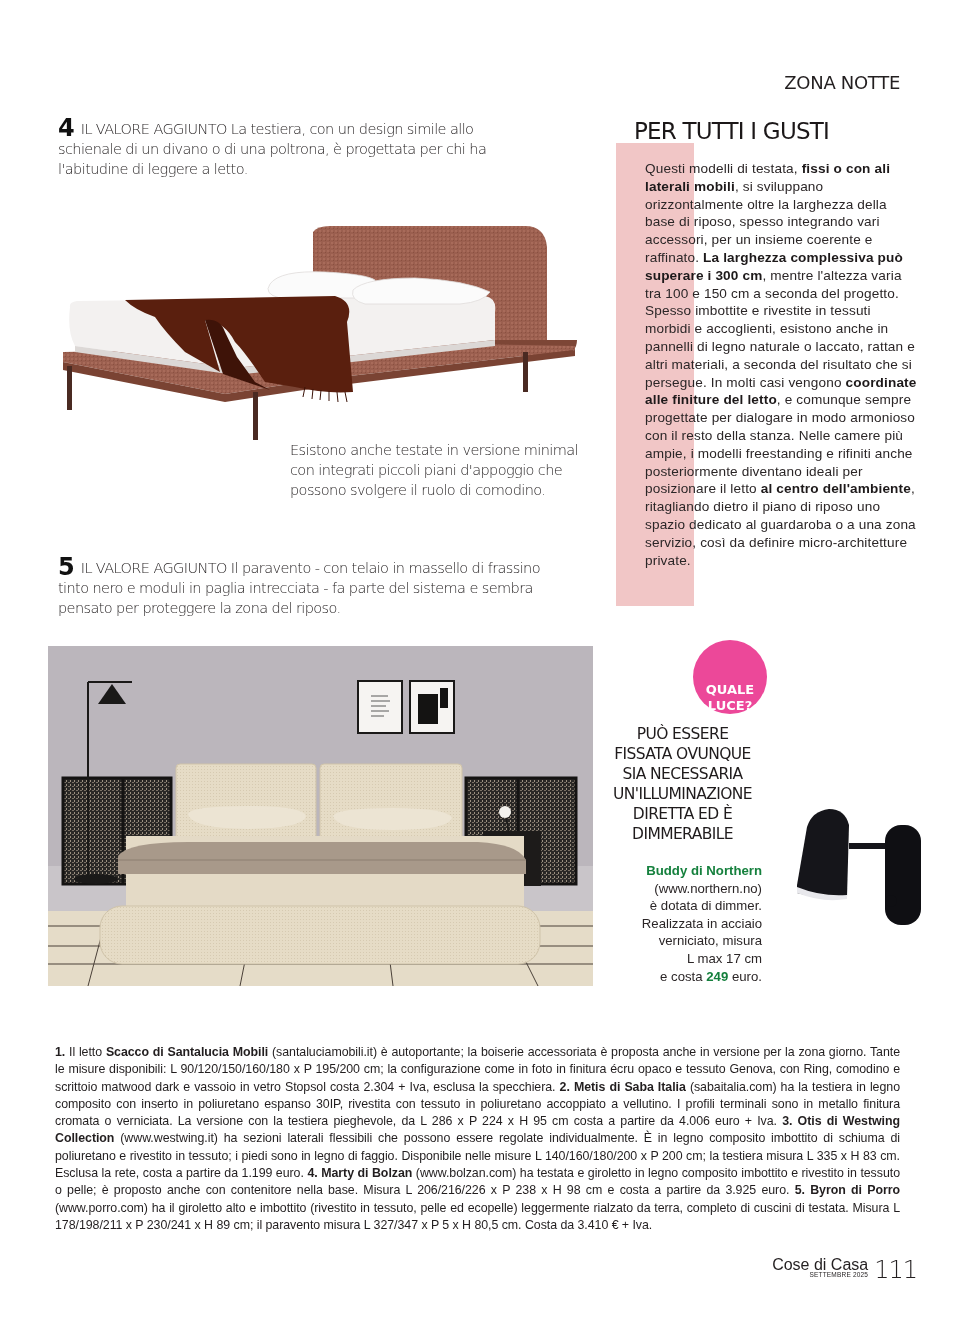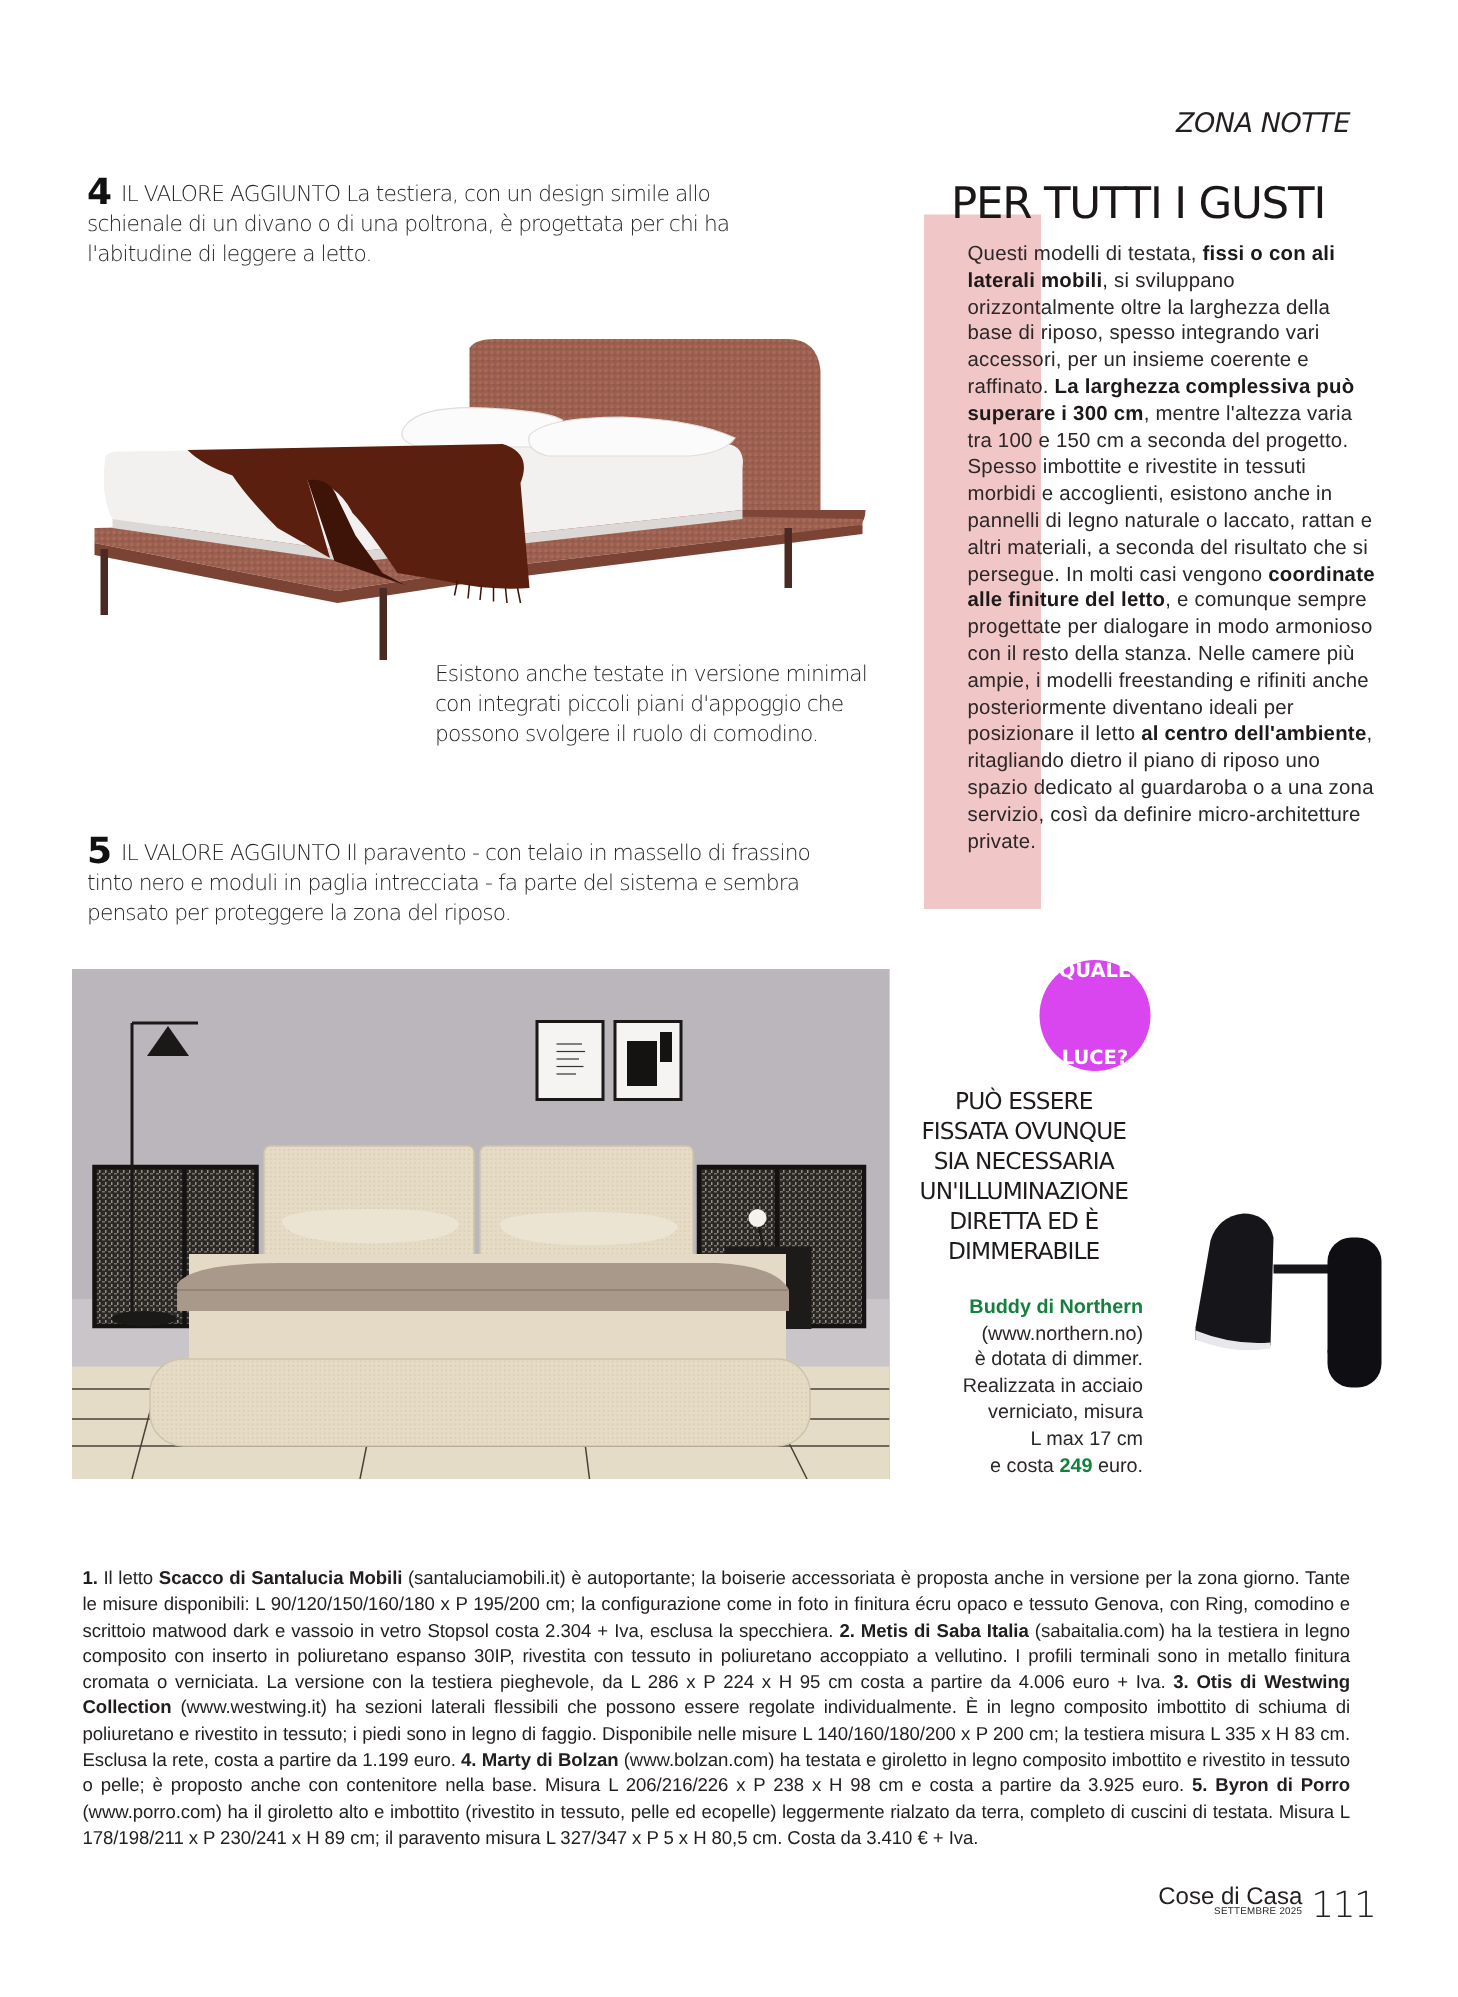--- a/index.html
+++ b/index.html
@@ -1,39 +1,39 @@
 <!DOCTYPE html>
 <html><head>
 <meta charset="utf-8">
 <style>
   html, body { margin:0; padding:0; background:#fff; }
   body { width:972px; height:1331px; position:relative; overflow:hidden; color:#231f20; }
   .abs { position:absolute; }
-  .sans { font-family:"DejaVu Sans", sans-serif;font-style:italic; }
+  .sans { font-family:"DejaVu Sans", sans-serif; }
 
   #section-label { right:72px; top:72px; font-size:18px; letter-spacing:-0.3px; }
 
   .caption { font-family:"DejaVu Sans", sans-serif; font-size:14.5px; line-height:20px; letter-spacing:-0.6px; font-weight:300; color:#2a2627; }
   .caption .num { font-weight:900; font-size:24px; letter-spacing:0; vertical-align:-2px; margin-right:6px; color:#111; }
   #caption-4 { left:58px; top:118px; width:440px; }
   #caption-5 { left:58px; top:557px; width:500px; }
 
   #side-note { left:290px; top:440px; width:300px; }
 
-  #box-title { left:634px; top:118px; font-family:"DejaVu Sans", sans-serif; font-size:29px; letter-spacing:-0.8px; color:#1b1718; }
+  #box-title { left:634px; top:118px; font-family:"DejaVu Sans", sans-serif; font-size:23px; letter-spacing:-0.8px; color:#1b1718; }
   #pink-bar { left:616px; top:143px; width:78px; height:463px; background:#efbcbc; opacity:0.85; }
   #box-body { left:633px; top:160px; width:275px; font-family:"Liberation Sans", sans-serif; font-size:13.6px; line-height:17.8px; letter-spacing:0.15px; color:#2b2627;margin-left:12px; }
   #box-body b { font-weight:bold; color:#1d191a; }
 
   
   #photo-bed-1 { left:55px; top:222px; width:545px; height:220px; }
   #photo-bed-2 { left:48px; top:646px; width:545px; height:340px; overflow:hidden; background:#bcb7bd; }
   #photo-lamp { left:787px; top:805px; width:140px; height:125px; }
 
-  #luce-badge { left:693px; top:640px; width:74px; height:74px; border-radius:50%; background:#d946ef; color:#fff; font-family:"DejaVu Sans", sans-serif; font-weight:bold; font-size:13px; line-height:16px; text-align:center; display:flex; align-items:center; justify-content:space-between; flex-direction:column; }
+  #luce-badge { left:693px; top:640px; width:74px; height:74px; border-radius:50%; background:#ec4899; color:#fff; font-family:"DejaVu Sans", sans-serif; font-weight:bold; font-size:13px; line-height:16px; text-align:center; display:flex; align-items:center; justify-content:flex-end; flex-direction:column; }
   #luce-headline { left:600px; top:724px; width:165px; text-align:center; font-family:"DejaVu Sans", sans-serif; font-size:15.5px; line-height:20px; letter-spacing:-0.6px; color:#1f1b1c; }
   #luce-body { left:620px; top:862px; width:142px; text-align:right; font-family:"Liberation Sans", sans-serif; font-size:13.2px; line-height:17.6px; color:#2b2627; }
   #luce-body b { font-weight:bold; color:#15803d; }
 
   #credits { left:55px; top:1044px; width:845px; font-family:"Liberation Sans", sans-serif; font-size:12.4px; line-height:17.3px; text-align:justify; color:#221e1f; letter-spacing:-0.05px; }
   #credits b { font-weight:bold; }
 
   #folio { right:55px; top:1256px; display:flex; align-items:center; gap:6px; }
   #folio .mag { font-family:"Liberation Sans", sans-serif; text-align:right; line-height:10px; }
   #folio .mag .t { font-size:16px; }

